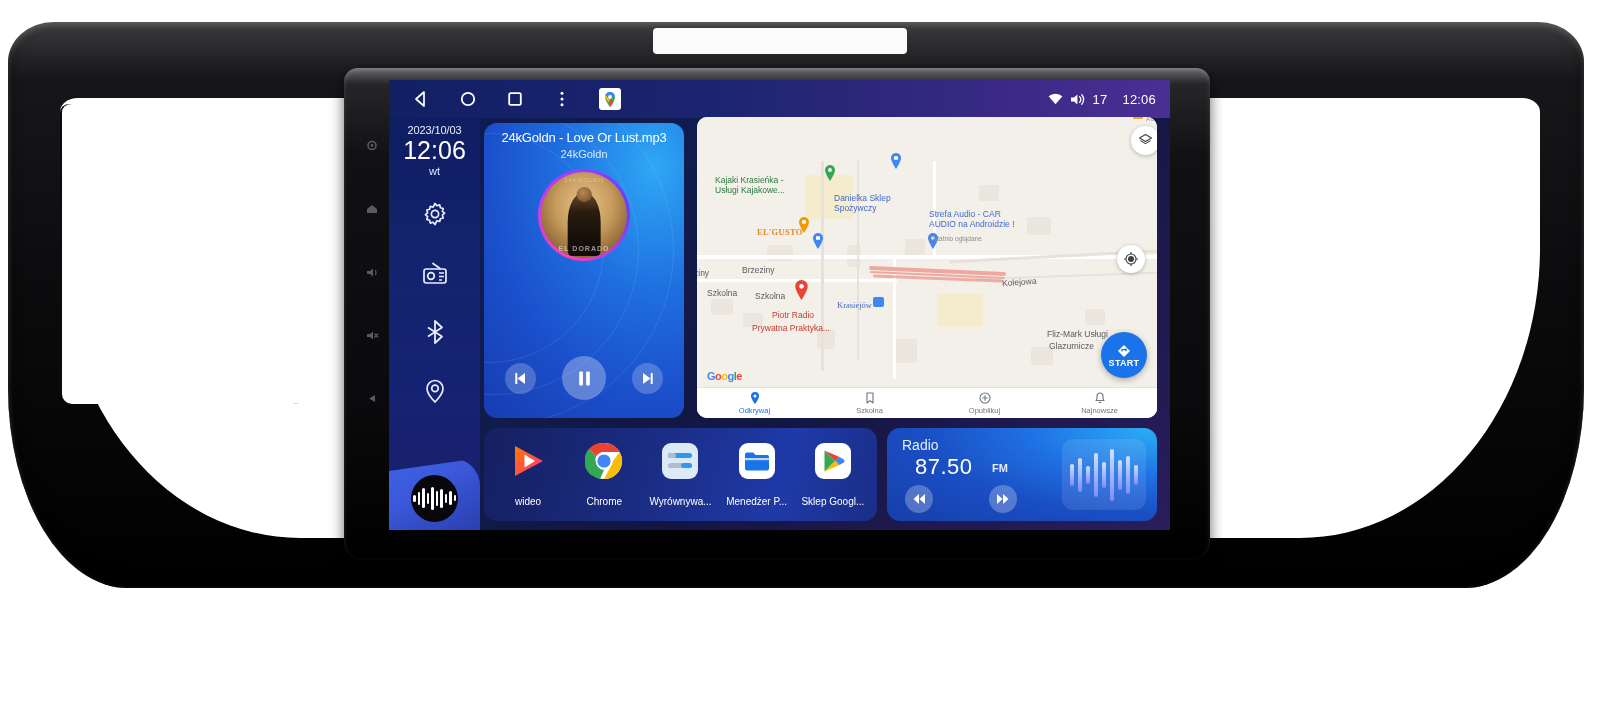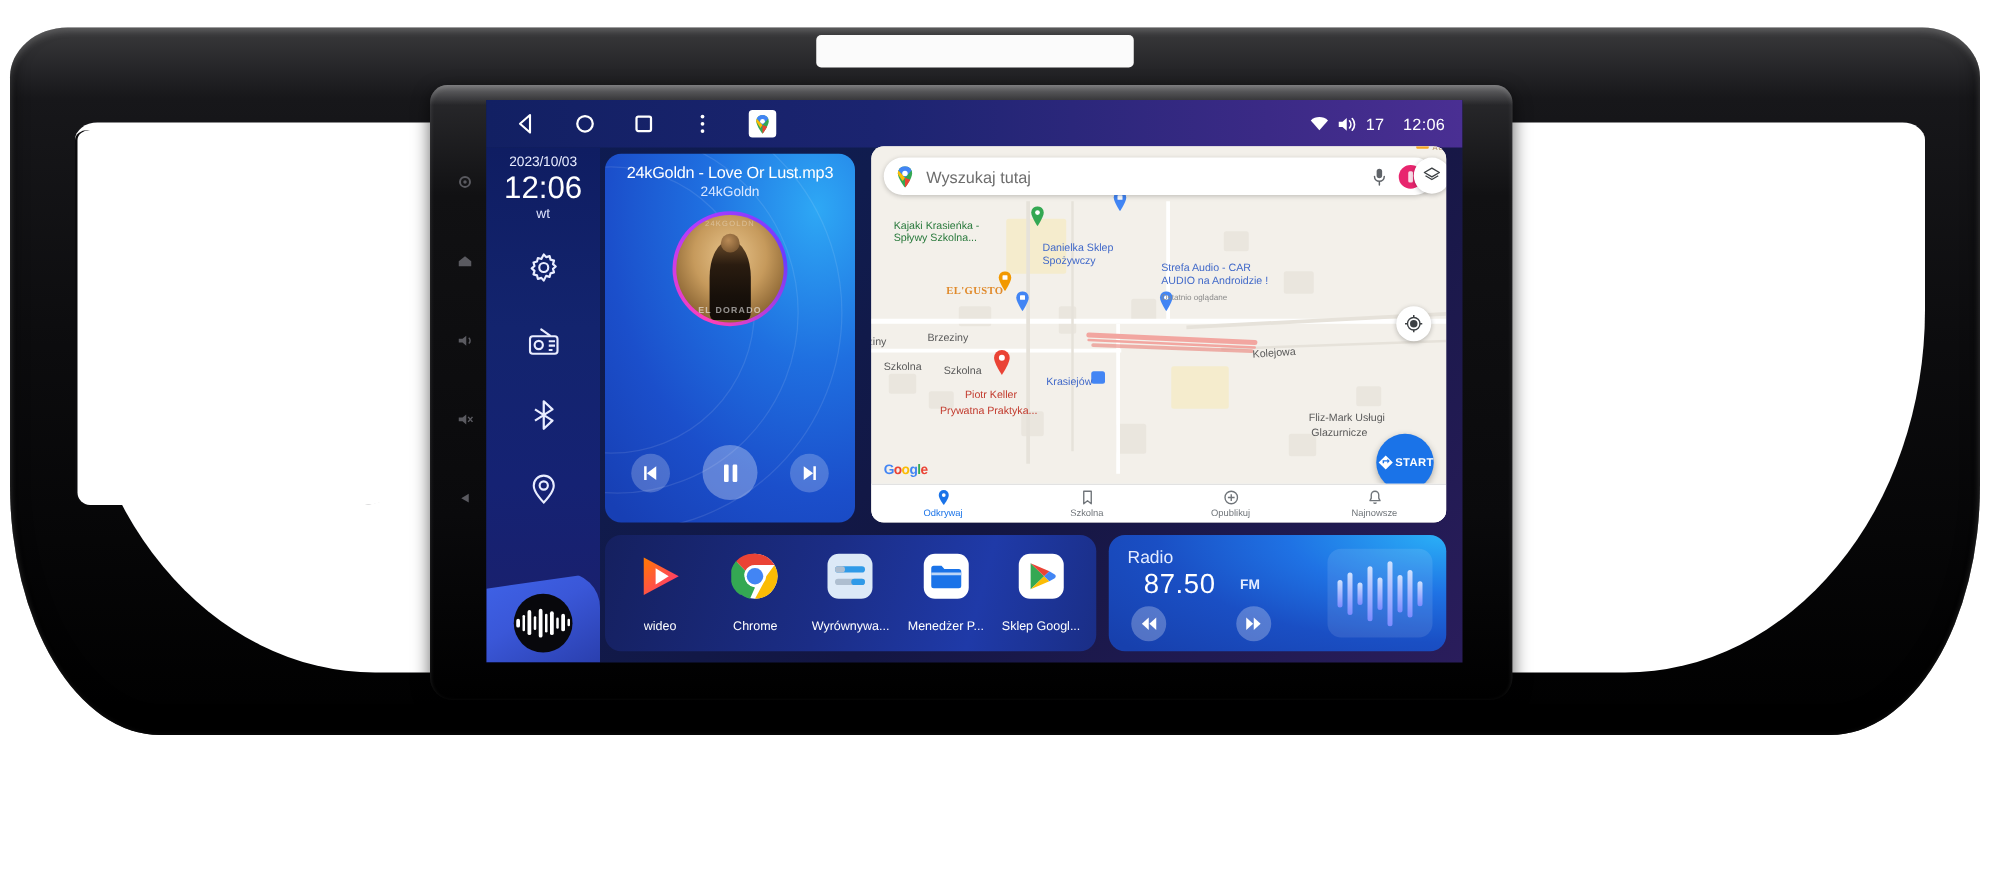--- a/index.html
+++ b/index.html
@@ -212,22 +212,22 @@
     position:absolute; right:-3px; top:9px; width:29px; height:29px; border-radius:50%;
     background:#fff; box-shadow:0 1px 4px rgba(0,0,0,.25);
     display:flex; align-items:center; justify-content:center;
   }
   .locate-btn {
     position:absolute; right:12px; top:128px; width:28px; height:28px; border-radius:50%;
     background:#fff; box-shadow:0 1px 4px rgba(0,0,0,.25);
     display:flex; align-items:center; justify-content:center;
   }
   .start-btn {
-    position:absolute; right:10px; bottom:25px; width:46px; height:46px; border-radius:50%;
-    background:#1a73e8; display:flex; align-items:center;
+    position:absolute; right:10px; bottom:40px; width:46px; height:46px; border-radius:50%;
+    background:#1a73e8; display:flex; flex-direction:column; align-items:center;
     justify-content:center; color:#fff; box-shadow:0 2px 6px rgba(0,0,0,.3);
   }
   .start-btn .st-lbl { font-size:9px; font-weight:bold; letter-spacing:.3px; margin-top:-1px; }
   .gbrand {
     position:absolute; left:10px; bottom:36px; font-size:11px; font-weight:bold; letter-spacing:-.5px;
   }
   .gbrand span:nth-child(1){color:#4285f4}.gbrand span:nth-child(2){color:#ea4335}
   .gbrand span:nth-child(3){color:#fbbc05}.gbrand span:nth-child(4){color:#4285f4}
   .gbrand span:nth-child(5){color:#34a853}.gbrand span:nth-child(6){color:#ea4335}
   .mapnav {
@@ -529,34 +529,34 @@
         </div>
         <div class="pin" style="left:97px; top:163px; width:15px; height:20px;">
           <svg viewBox="0 0 12 16">
               <path d="M6 0a5 5 0 00-5 5c0 3.6 5 11 5 11s5-7.4 5-11a5 5 0 00-5-5z" fill="#ea4335"></path>
               <circle cx="6" cy="5" r="1.9" fill="#fff"></circle>
             </svg>
         </div>
         <div style="position:absolute; left:176px; top:180px; width:11px; height:10px; background:#4285f4; border-radius:2px;"></div>
 
         <div class="maplabel lbl-green" style="left:18px;  top:58px;">Kajaki Krasieńka -
-Spływy Szkolna...</div>
+Usługi Kajakowe...</div>
         <div class="maplabel lbl-blue" style="left:137px; top:76px;">Danielka Sklep
 Spożywczy</div>
         <div class="maplabel lbl-blue" style="left:232px; top:92px;">Strefa Audio - CAR
 AUDIO na Androidzie !</div>
         <div class="maplabel lbl-sub" style="left:232px; top:118px;">Ostatnio oglądane</div>
         <div class="maplabel lbl-orange" style="left:60px;  top:110px;font-family:Liberation Serif, serif;">EL'GUSTO</div>
         <div class="maplabel lbl-grey" style="left:-3px;  top:151px;">ziny</div>
         <div class="maplabel lbl-grey" style="left:45px;  top:148px;">Brzeziny</div>
         <div class="maplabel lbl-grey" style="left:10px;  top:171px;">Szkolna</div>
         <div class="maplabel lbl-grey" style="left:58px;  top:174px;">Szkolna</div>
         <div class="maplabel lbl-grey" style="left:305px; top:160px; transform:rotate(-4deg);">Kolejowa</div>
-        <div class="maplabel lbl-blue" style="left:140px; top:183px;">Krasiejów</div>
-        <div class="maplabel lbl-red" style="left:75px;  top:193px;">Piotr Keller</div>
+        <div class="maplabel lbl-blue" style="left:140px; top:183px;font-family:Liberation Serif, serif;">Krasiejów</div>
+        <div class="maplabel lbl-red" style="left:75px;  top:193px;">Piotr Radio</div>
         <div class="maplabel lbl-red" style="left:55px;  top:206px;">Prywatna Praktyka...</div>
         <div class="maplabel lbl-grey" style="left:350px; top:212px;">Fliz-Mark Usługi</div>
         <div class="maplabel lbl-grey" style="left:352px; top:224px;">Glazurnicze</div>
 
         <div class="gbrand">
           <span>G</span><span>o</span><span>o</span><span>g</span><span>l</span><span>e</span>
         </div>
 
         <div class="locate-btn">
           <svg width="14" height="14" viewBox="0 0 14 14">
@@ -567,43 +567,20 @@
         </div>
 
         <div class="start-btn">
           <svg width="16" height="16" viewBox="0 0 16 16">
               <path d="M8 2l6 6-6 6-6-6z" fill="#fff"></path>
               <path d="M6.6 8.6V7.2h2.8v1.6l2-2-2-2V6H5.4v2.6z" fill="#1a73e8"></path>
             </svg>
           <div class="st-lbl">START</div>
         </div>
 
-        <div class="searchbar">
-          <span class="sb-icon">
-            <svg viewBox="0 0 14 15">
-              <path d="M7 0a5 5 0 00-5 5c0 3.6 5 10 5 10s5-6.4 5-10a5 5 0 00-5-5z" fill="#34a853"></path>
-              <path d="M7 0a5 5 0 00-4.6 3L7 8l4.6-5A5 5 0 007 0z" fill="#4285f4"></path>
-              <path d="M2.4 3L7 8l-1.6 2.3C3.6 7.6 2 5.6 2 5c0-.7.15-1.4.4-2z" fill="#fbbc04"></path>
-              <path d="M7 15s2.3-3 3.7-5.6L7 8z" fill="#ea4335"></path>
-              <circle cx="7" cy="5" r="1.9" fill="#fff"></circle>
-            </svg>
-          </span>
-          <span class="sb-text">Wyszukaj tutaj</span>
-          <span class="sb-mic">
-            <svg viewBox="0 0 13 15">
-                <rect x="4.3" y="1" width="4.4" height="7.6" rx="2.2" fill="#5f6368"></rect>
-                <path d="M2.6 7.2a3.9 3.9 0 007.8 0M6.5 11.2V14" stroke="#5f6368" stroke-width="1.2" fill="none" stroke-linecap="round"></path>
-              </svg>
-          </span>
-          <span class="sb-avatar">
-            <svg width="9" height="11" viewBox="0 0 9 11">
-                <rect x="2.6" y="1" width="3.8" height="9" rx="1.2" fill="#fff" opacity=".85"></rect>
-              </svg>
-          </span>
-        </div>
         <div class="layers-btn">
           <svg width="15" height="15" viewBox="0 0 15 15">
               <path d="M7.5 1.5L13.5 5 7.5 8.5 1.5 5z" fill="none" stroke="#3c4043" stroke-width="1.1" stroke-linejoin="round"></path>
               <path d="M2.4 7.6l5.1 3 5.1-3" fill="none" stroke="#3c4043" stroke-width="1.1" stroke-linejoin="round"></path>
             </svg>
         </div>
 
         <div class="mapnav">
           <div class="mapnav-item active">
             <svg viewBox="0 0 12 12">

